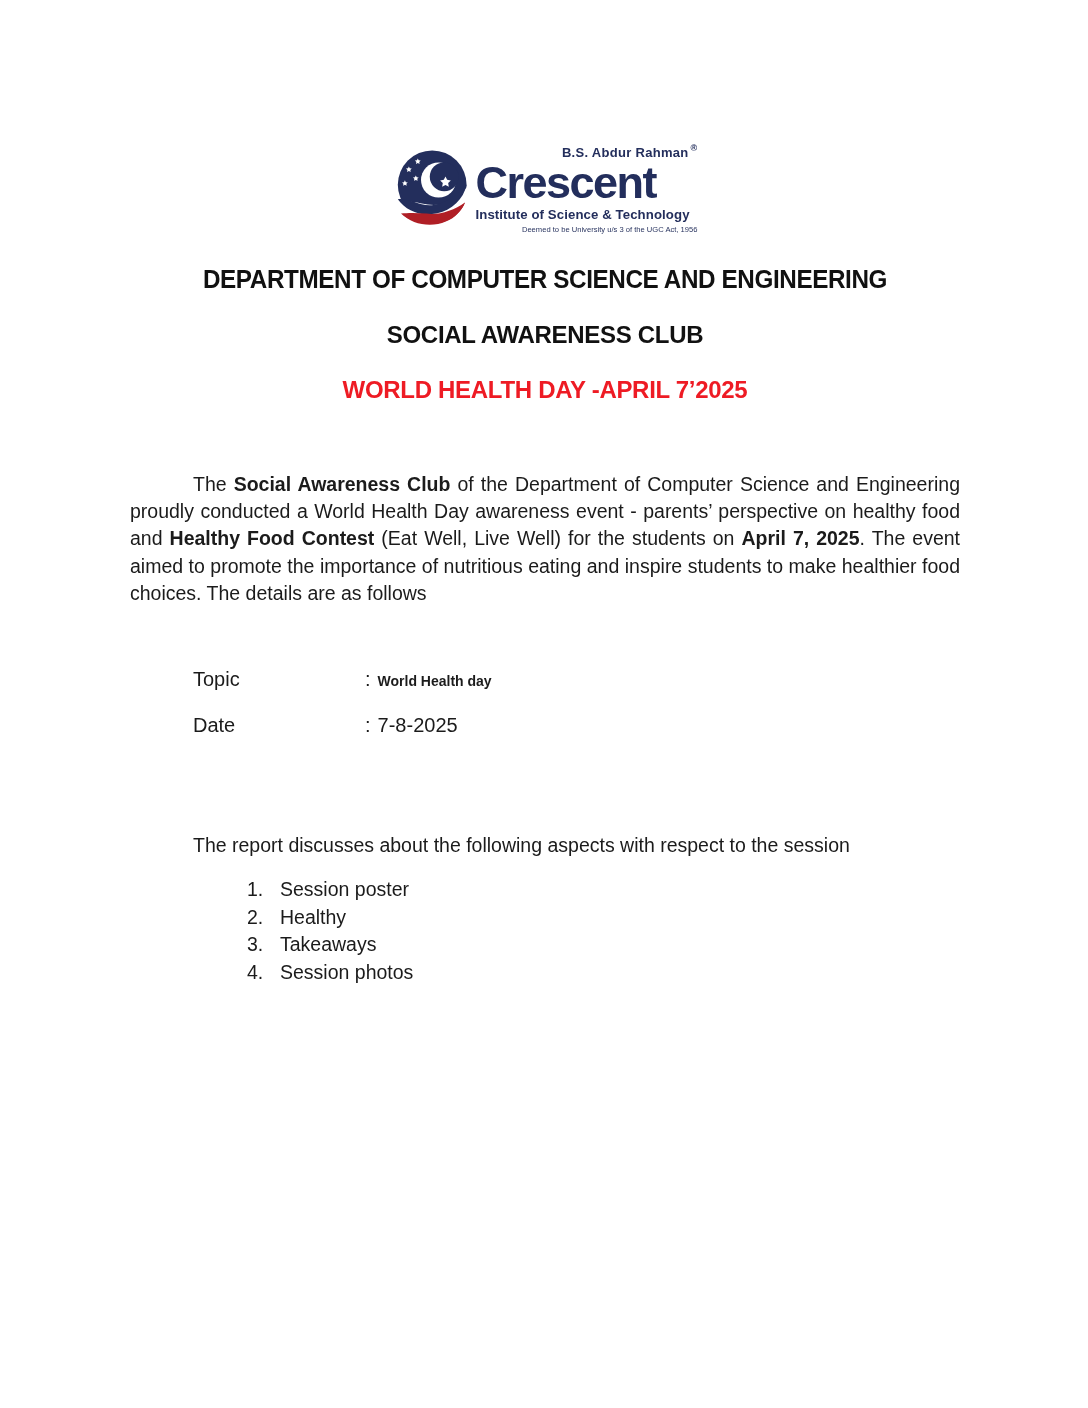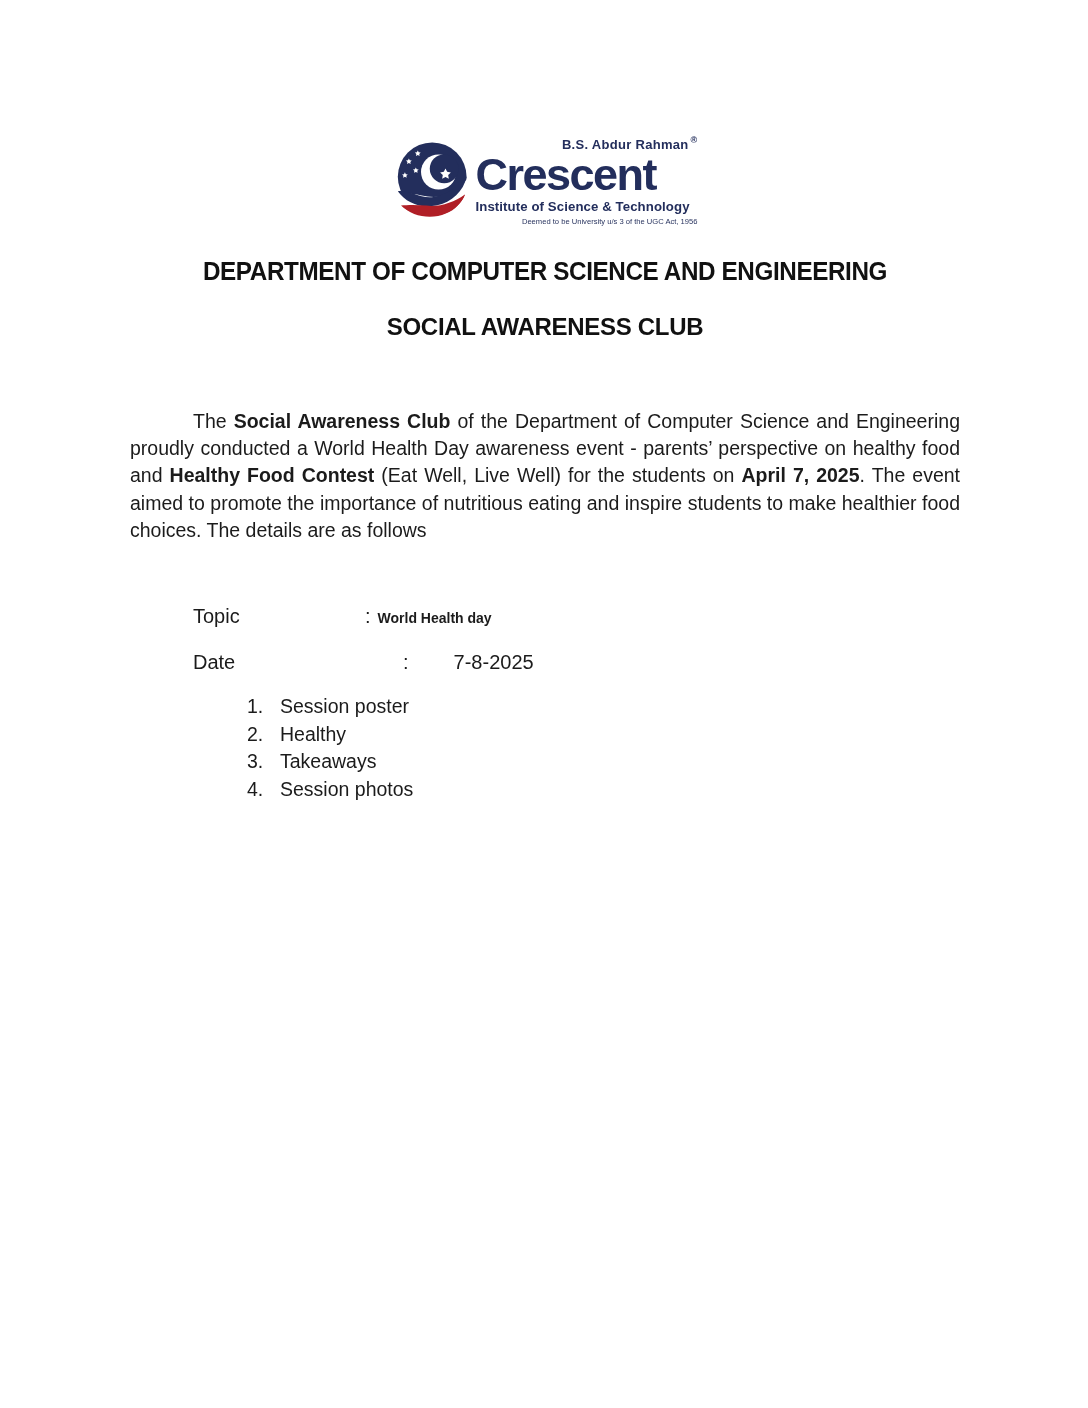--- a/index.html
+++ b/index.html
@@ -5,21 +5,21 @@
   * { margin: 0; padding: 0; box-sizing: border-box; }
   html, body { background: #ffffff; }
   body {
     font-family: "Liberation Sans", sans-serif;
     color: #1b1b1b;
     -webkit-font-smoothing: antialiased;
   }
   .page {
     width: 1088px;
     height: 1276px;
-    margin: 0 auto;
+    margin: 8px auto;
     background: #ffffff;
     padding: 136px 128px 0 130px;
     overflow: hidden;
   }
 
   
   .logo {
     display: flex;
     align-items: flex-start;
     width: fit-content;
@@ -103,21 +103,21 @@
     text-align: justify;
     text-indent: 63px;
     color: #1b1b1b;
   }
   .b { font-weight: bold; }
   .i { }
 
   
   .details { margin-top: 61px; padding-left: 63px; }
   .detail-row { display: flex; align-items: baseline; }
-  .detail-row + .detail-row { margin-top: 23px; gap: 38px; }
+  .detail-row + .detail-row { margin-top: 23px; }
   .detail-label {
     width: 172px;
     font-size: 20px;
     color: #1b1b1b;
   }
   .detail-colon { font-size: 20px; margin-right: 7px; }
   .detail-value { font-size: 20px; }
   .detail-value.b { font-size: 14px; }
 
   
@@ -159,36 +159,38 @@
     <div class="logo-text">
       <div class="brand-small"><span>B.S. Abdur Rahman</span><sup>®</sup></div>
       <div class="brand-large">Crescent</div>
       <div class="logo-subtitle">Institute of Science &amp; Technology</div>
       <div class="logo-tagline">Deemed to be University u/s 3 of the UGC Act, 1956</div>
     </div>
   </div>
 
   <div class="h-dept">DEPARTMENT OF COMPUTER SCIENCE AND ENGINEERING</div>
   <div class="h-club">SOCIAL AWARENESS CLUB</div>
+  <div class="h-event">WORLD HEALTH DAY -APRIL 7’2025</div>
 
   <p class="intro"><span>The </span><span class="b">Social Awareness Club</span><span> of the Department of Computer Science and Engineering proudly conducted a World Health Day awareness event - parents’ perspective on healthy food and </span><span class="b">Healthy Food Contest</span><span> (</span><span class="i">Eat Well, Live Well</span><span>) for the students on </span><span class="b">April 7, 2025</span><span>. The event aimed to promote the importance of nutritious eating and inspire students to make healthier food choices. The details are as follows</span></p>
 
   <div class="details">
     <div class="detail-row">
       <span class="detail-label">Topic</span>
       <span class="detail-colon">:</span>
       <span class="detail-value b">World Health day</span>
     </div>
     <div class="detail-row">
       <span class="detail-label">Date</span>
       <span class="detail-colon">:</span>
       <span class="detail-value">7-8-2025</span>
     </div>
   </div>
 
+  <div class="report-lead">The report discusses about the following aspects with respect to the session</div>
   <ol class="aspect-list">
     <li class="aspect-item">
       <span class="aspect-num">1.</span>
       <span>Session poster</span>
     </li>
     <li class="aspect-item">
       <span class="aspect-num">2.</span>
       <span>Healthy</span>
     </li>
     <li class="aspect-item">

